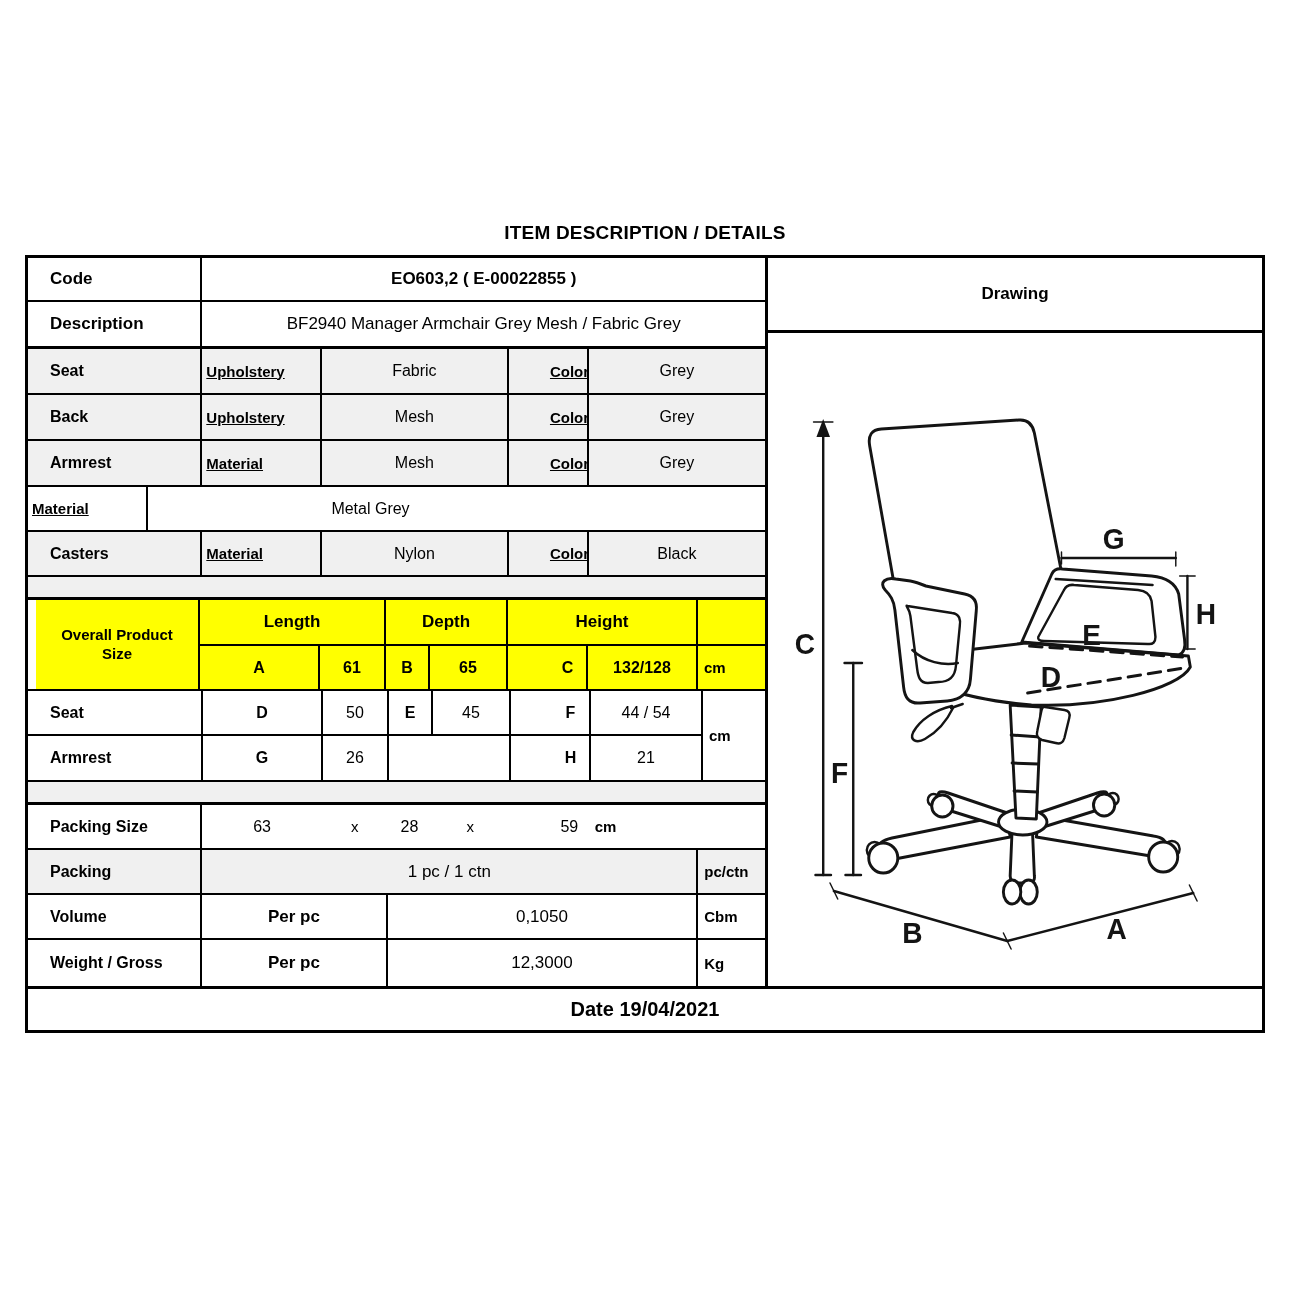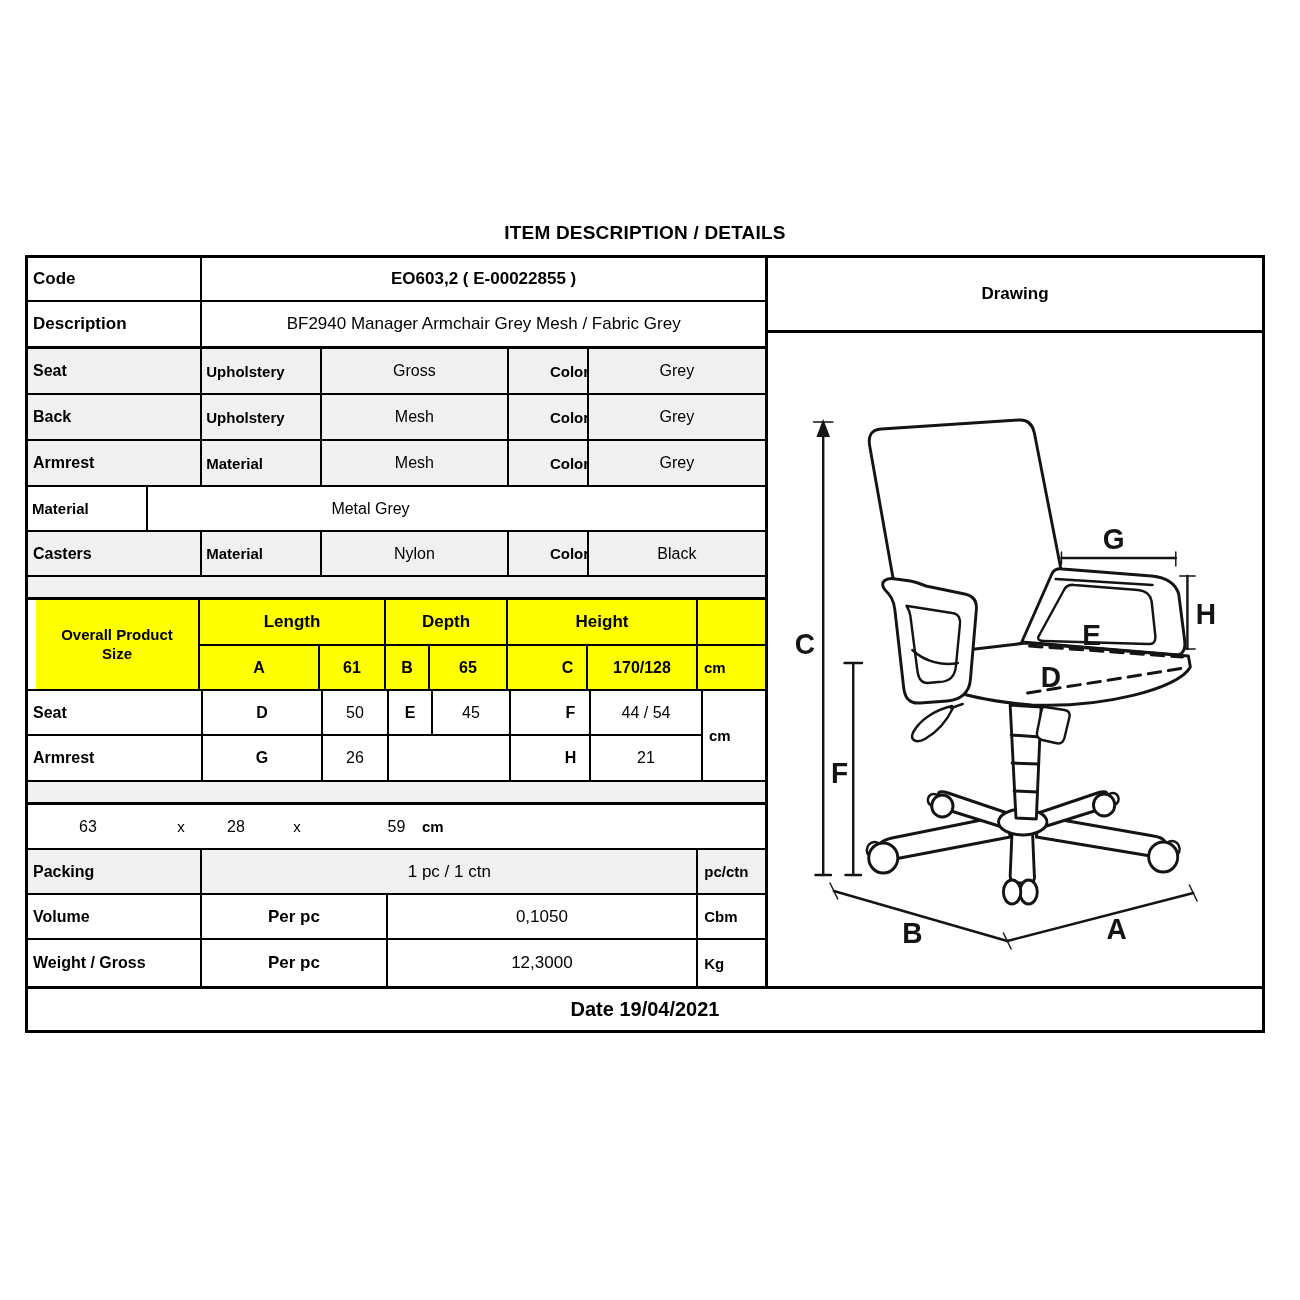--- a/index.html
+++ b/index.html
@@ -14,22 +14,22 @@
   .drawcol{flex:1;display:flex;flex-direction:column;min-width:0;gap:16px;}
   .drawhead{height:91px;border-bottom:3px solid var(--bd);box-sizing:border-box;
             display:flex;align-items:center;justify-content:center;font-size:17px;font-weight:bold;}
   .drawarea{height:637px;position:relative;}
   .row{display:flex;border-bottom:2px solid var(--bd);box-sizing:border-box;}
   .row.nb{border-bottom:none;}
   .row.thick{border-bottom:3px solid var(--bd);}
   .cell{box-sizing:border-box;border-right:2px solid var(--bd);display:flex;align-items:center;
         justify-content:center;font-size:16px;overflow:hidden;}
   .cell.last{border-right:none;}
-  .lab{justify-content:flex-start;padding-left:5px;font-weight:bold;}
-  .attr{justify-content:flex-start;padding-left:4px;font-weight:bold;font-size:15px;}
+  .lab{justify-content:flex-start;padding-left:22px;font-weight:bold;}
+  .attr{justify-content:flex-start;padding-left:4px;font-weight:bold;font-size:15px;text-decoration:underline;}
   .unit{justify-content:flex-start;padding-left:6px;font-weight:bold;font-size:15px;}
   .b{font-weight:bold;}
   .big{font-size:17px;}
   .shade{background:var(--shade);}
   .yellow{background:var(--hl);}
   .w1{width:175px;} .w2{width:120px;} .w3{width:66px;} .w4{width:44px;}
   .w5{width:78px;} .w6{width:80px;padding-left:41px;} .w7{width:110px;} .w8{width:67px;}
   .wv{width:188px;} .wcv{width:177px;} .wspan{width:565px;} .wmetal{width:445px;}
   .wlen{width:186px;} .wdep{width:122px;} .whei{width:190px;}
   .wpak{width:498px;} .wvol{width:312px;}
@@ -59,21 +59,21 @@
       </div>
 
       <div class="row h47 thick">
         <div class="cell lab w1 big">Description</div>
         <div class="cell wspan last big">BF2940 Manager Armchair Grey Mesh / Fabric Grey</div>
       </div>
 
       <div class="row h46 shade">
         <div class="cell lab w1">Seat</div>
         <div class="cell attr w2">Upholstery</div>
-        <div class="cell wv">Gross</div>
+        <div class="cell wv">Fabric</div>
         <div class="cell attr w6">Color</div>
         <div class="cell wcv last">Grey</div>
       </div>
 
       <div class="row h46 shade">
         <div class="cell lab w1">Back</div>
         <div class="cell attr w2">Upholstery</div>
         <div class="cell wv">Mesh</div>
         <div class="cell attr w6">Color</div>
         <div class="cell wcv last">Grey</div>
@@ -110,21 +110,21 @@
             <div class="cell wdep yellow b big">Depth</div>
             <div class="cell whei yellow b big">Height</div>
             <div class="cell w8 last yellow"></div>
           </div>
           <div class="row h43 nb" style="height:43px">
             <div class="cell w2 yellow b">A</div>
             <div class="cell w3 yellow b">61</div>
             <div class="cell w4 yellow b">B</div>
             <div class="cell w5 yellow b">65</div>
             <div class="cell w6 yellow b">C</div>
-            <div class="cell w7 yellow b">170/128</div>
+            <div class="cell w7 yellow b">132/128</div>
             <div class="cell w8 last yellow unit">cm</div>
           </div>
         </div>
       </div>
 
       <div class="row blk">
         <div class="colsplit" style="width:673px">
           <div class="row h45">
             <div class="cell lab w1">Seat</div>
             <div class="cell w2 b">D</div>
@@ -142,20 +142,21 @@
             <div class="cell w6 b">H</div>
             <div class="cell w7 last">21</div>
           </div>
         </div>
         <div class="cell w8 unit cmspan" style="height:89px">cm</div>
       </div>
 
       <div class="row gap shade thick"></div>
 
       <div class="row h45">
+        <div class="cell lab w1">Packing Size</div>
         <div class="cell w2 nob">63</div>
         <div class="cell w3 nob" style="font-size:15px">x</div>
         <div class="cell w4 nob">28</div>
         <div class="cell w5 nob" style="font-size:15px">x</div>
         <div class="cell w6 nob">59</div>
         <div class="cell w7 nob unit">cm</div>
         <div class="cell w8 last"></div>
       </div>
 
       <div class="row h45 shade">

